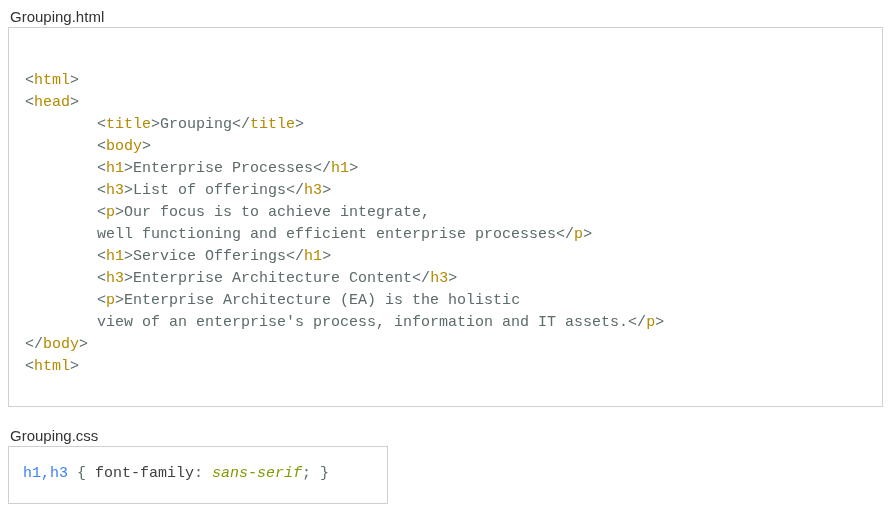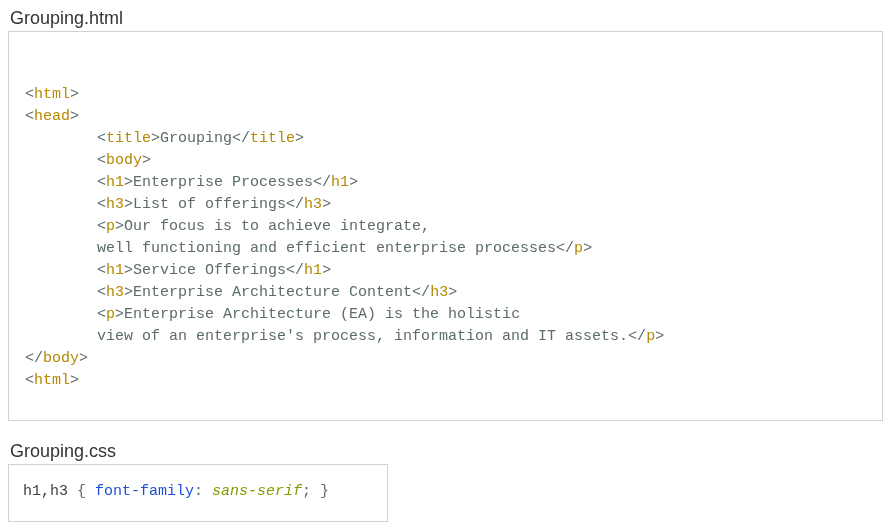--- a/index.html
+++ b/index.html
@@ -6,45 +6,45 @@
     margin: 0;
     padding: 8px;
     background: #ffffff;
     font-family: Arial, Helvetica, sans-serif;
     font-size: 13px;
     color: #333;
     width: 891px;
     box-sizing: border-box;
   }
   .file-label {
-    font-size: 18px;
+    font-size: 15px;
     color: #333;
     margin: 0 0 2px 0;
     padding-left: 2px;
   }
   .code-block {
     border: 1px solid #d0d0d0;
     background: #fff;
-    padding: 30px 16px 28px 16px;
+    padding: 20px 16px 28px 16px;
     font-family: Consolas, "Courier New", monospace;
     font-size: 15px;
     line-height: 22px;
     color: #5c6b6b;
     white-space: pre;
     overflow: hidden;
   }
   .code-block.small {
     padding: 16px 14px 18px 14px;
     font-size: 15px;
     display: inline-block;
     min-width: 350px;
   }
   .tag  { color: #b58900; }
-  .sel  { color: #404040; }   
-  .prop { color: #1d4ed8; }   
+  .sel  { color: #3b82f6; }   
+  .prop { color: #404040; }   
   .val  { color: #859900; font-style: italic; }   
   .punct{ color: #5c6b6b; }   
   .txt  { color: #5c6b6b; }   
   .gap { height: 20px; }
 </style>
 </head>
 <body>
 
 
 

